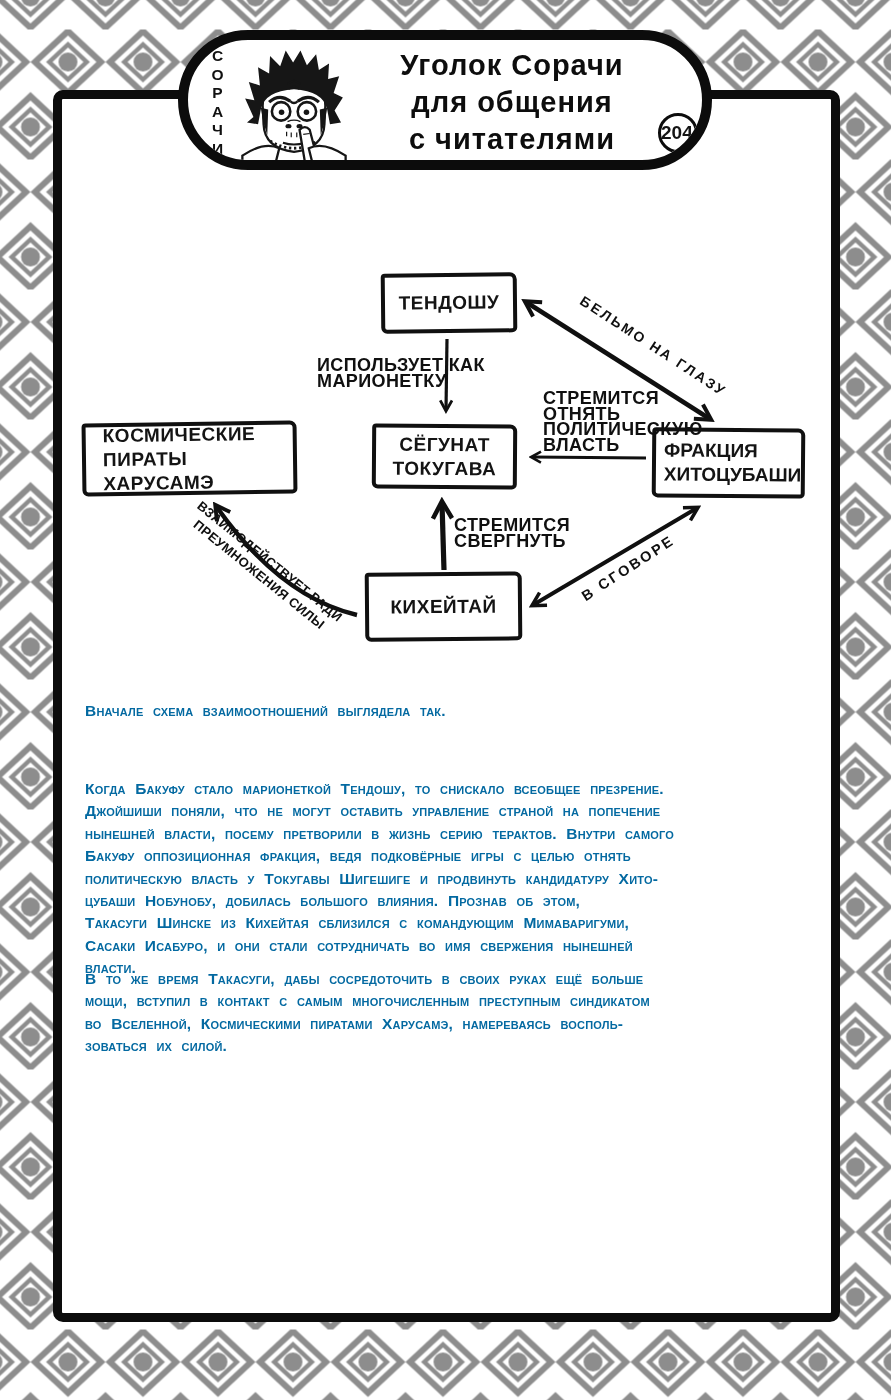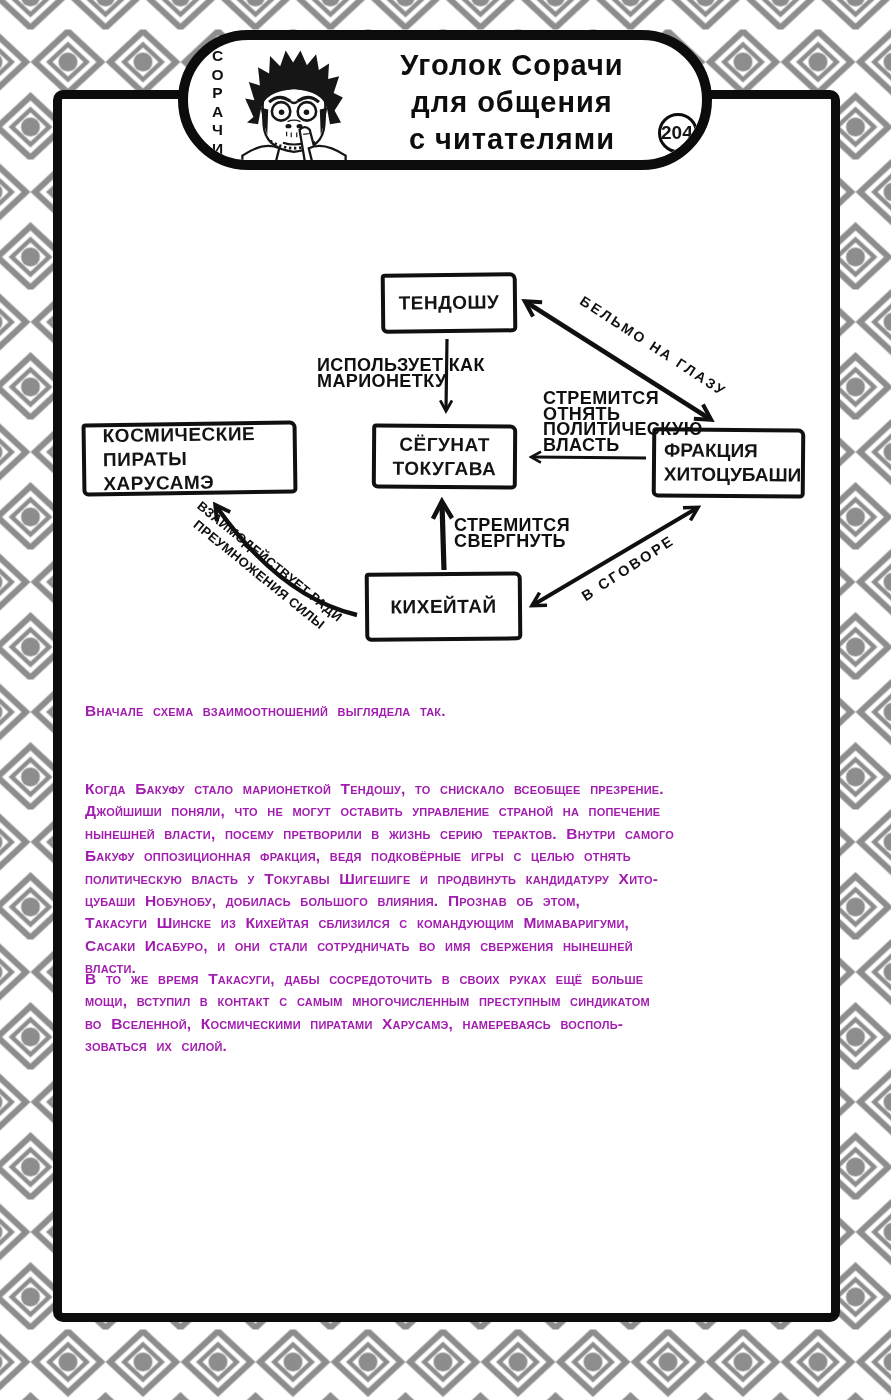--- a/index.html
+++ b/index.html
@@ -34,21 +34,21 @@
         white-space:pre-line;border-radius:4px 7px 5px 6px;}
   .dbox.center{justify-content:center;text-align:center;}
   .dbox.left{justify-content:flex-start;text-align:left;}
   .albl{position:absolute;font-weight:bold;font-size:18px;line-height:16px;
         letter-spacing:.4px;white-space:pre-line;color:#101010;}
   .albl.rot{text-align:center;}
   
   .mtext{position:absolute;left:85px;width:742px;z-index:2;
          font-variant:small-caps;font-weight:bold;font-size:15.5px;
          line-height:22.4px;letter-spacing:.2px;word-spacing:5px;
-         white-space:pre-line;color:#a21caf;}
+         white-space:pre-line;color:#0369a1;}
 </style>
 </head>
 <body>
 
 <svg id="bg" width="891" height="1400" xmlns="http://www.w3.org/2000/svg">
   <defs>
     <g id="dm">
       <path d="M0,-35 L37.5,0 L0,35 L-37.5,0 Z" fill="#8d8d8d"></path>
       <path d="M0,-26.5 L28.5,0 L0,26.5 L-28.5,0 Z" fill="#ffffff"></path>
       <path d="M0,-20.5 L22,0 L0,20.5 L-22,0 Z" fill="#8d8d8d"></path>

